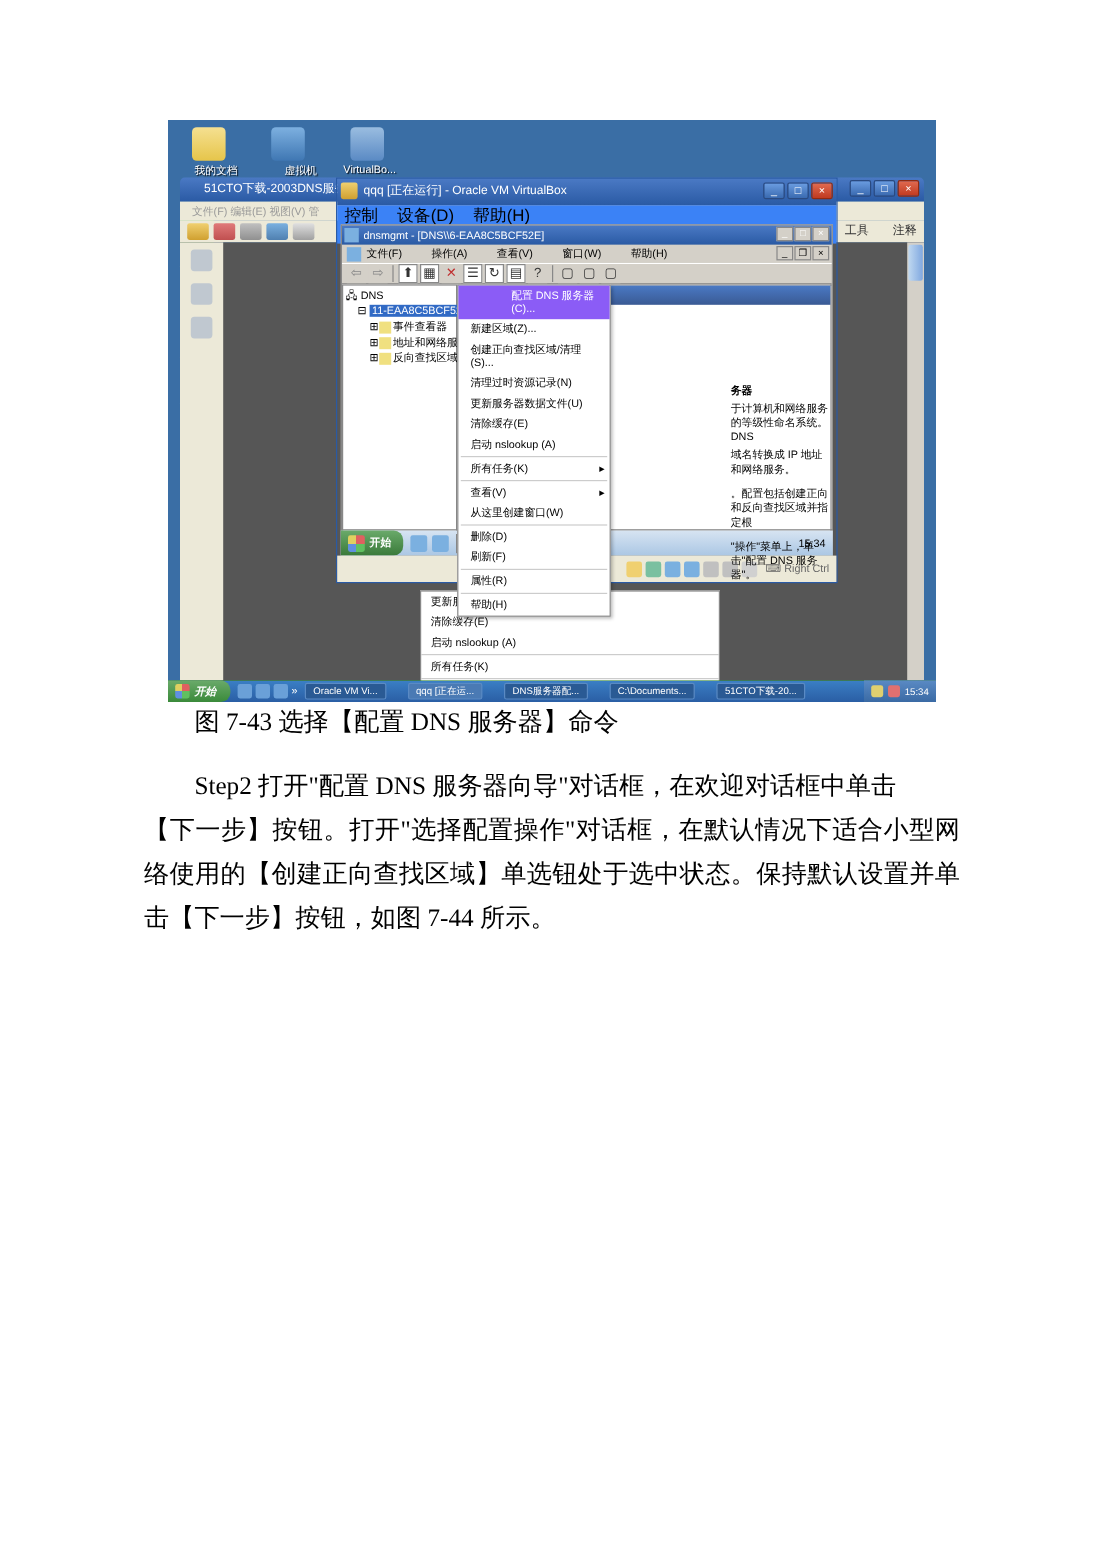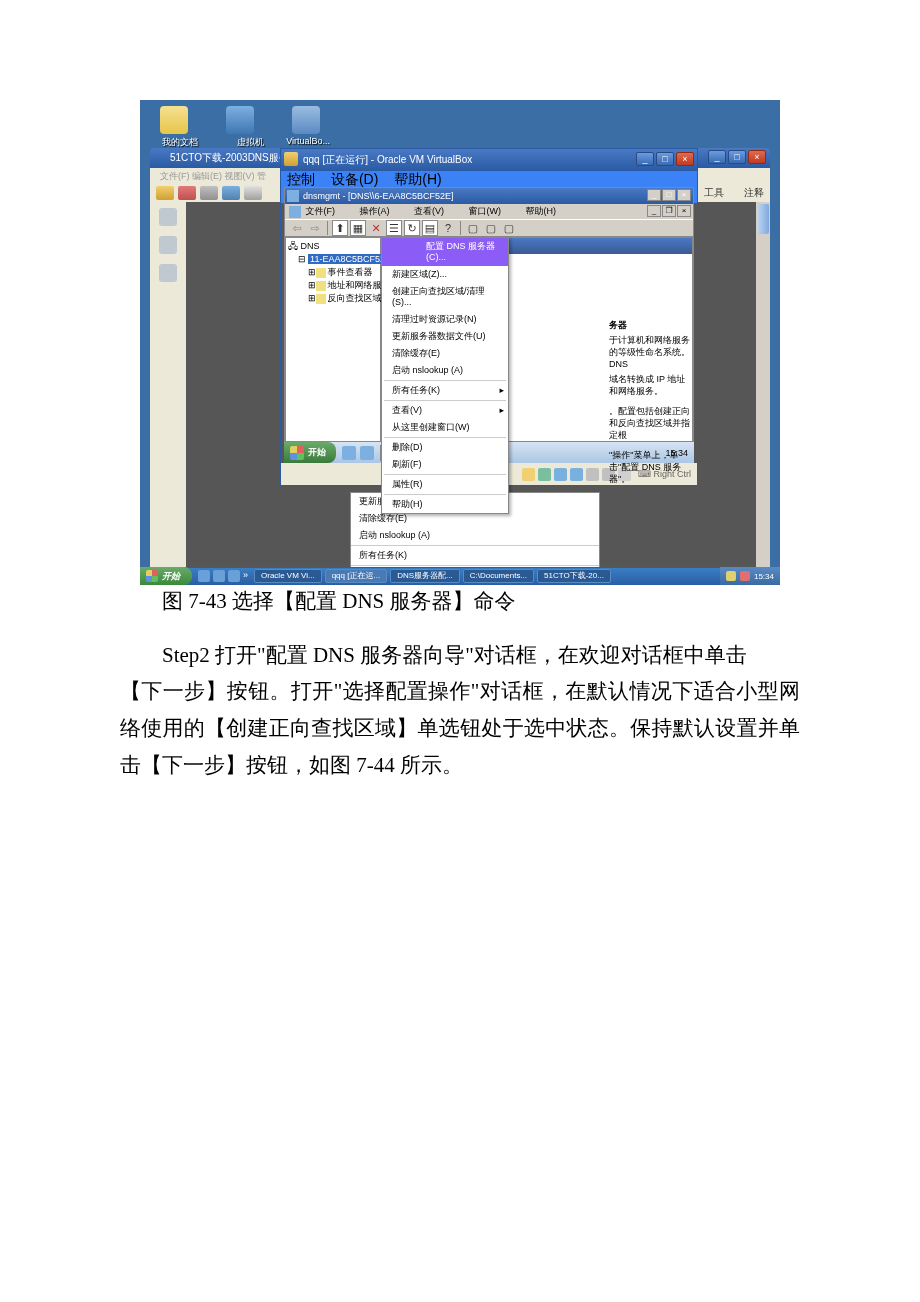--- a/index.html
+++ b/index.html
@@ -420,21 +420,21 @@
       border-radius:0 8px 8px 0;
     }
     .host-start .winic{width:12px;height:12px;background:conic-gradient(#e06060 0 25%,#60c060 0 50%,#6090e0 0 75%,#e0d060 0);margin-right:4px;border-radius:2px;}
     .host-ql{display:flex;gap:3px;margin:0 6px;}
     .host-ql .q{width:12px;height:12px;background:#6aa0d8;border-radius:2px;}
     .host-task{
       height:14px;
       padding:0 6px;
       background:#2a5a94;
       border:1px solid #5a8ac4;
-      margin-right:3px;
+      margin-right:18px;
       line-height:12px;
       border-radius:2px;
       font-size:8px;
     }
     .host-task.active{background:#4a7ab4;}
     .host-tray{
       margin-left:auto;
       background:linear-gradient(#5a8ac4,#3a6aa4);
       height:100%;
       display:flex;

